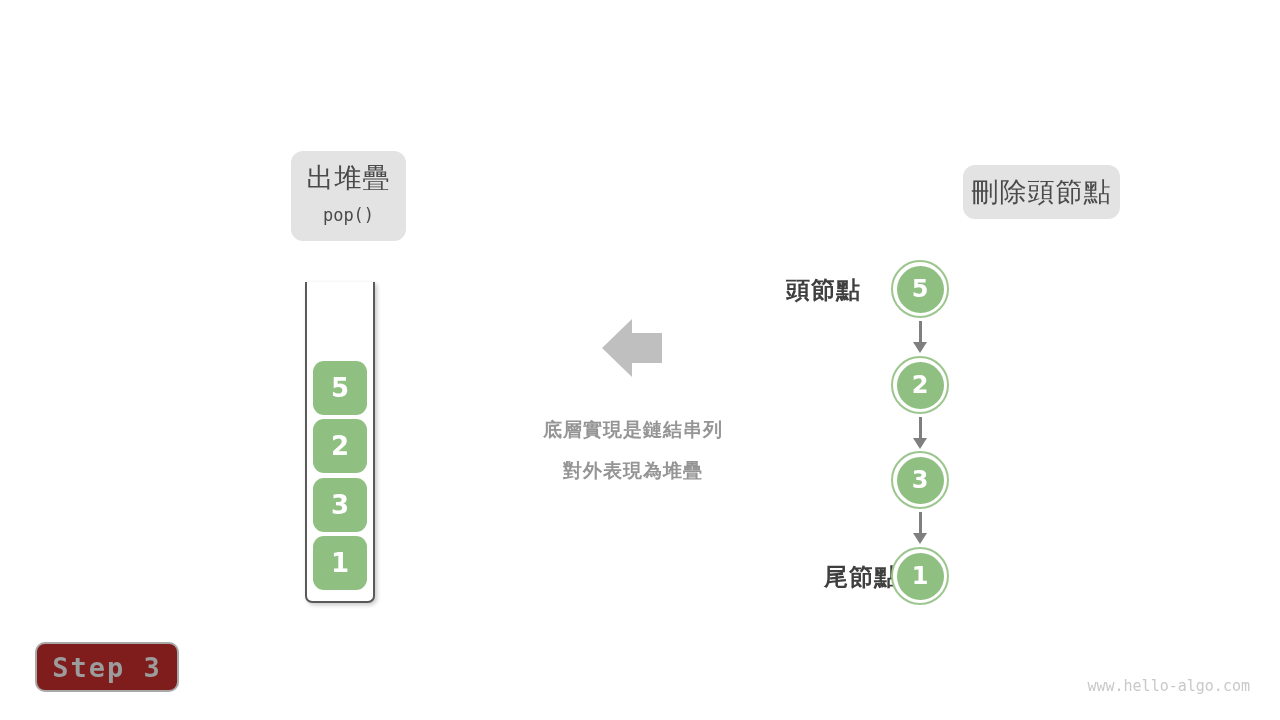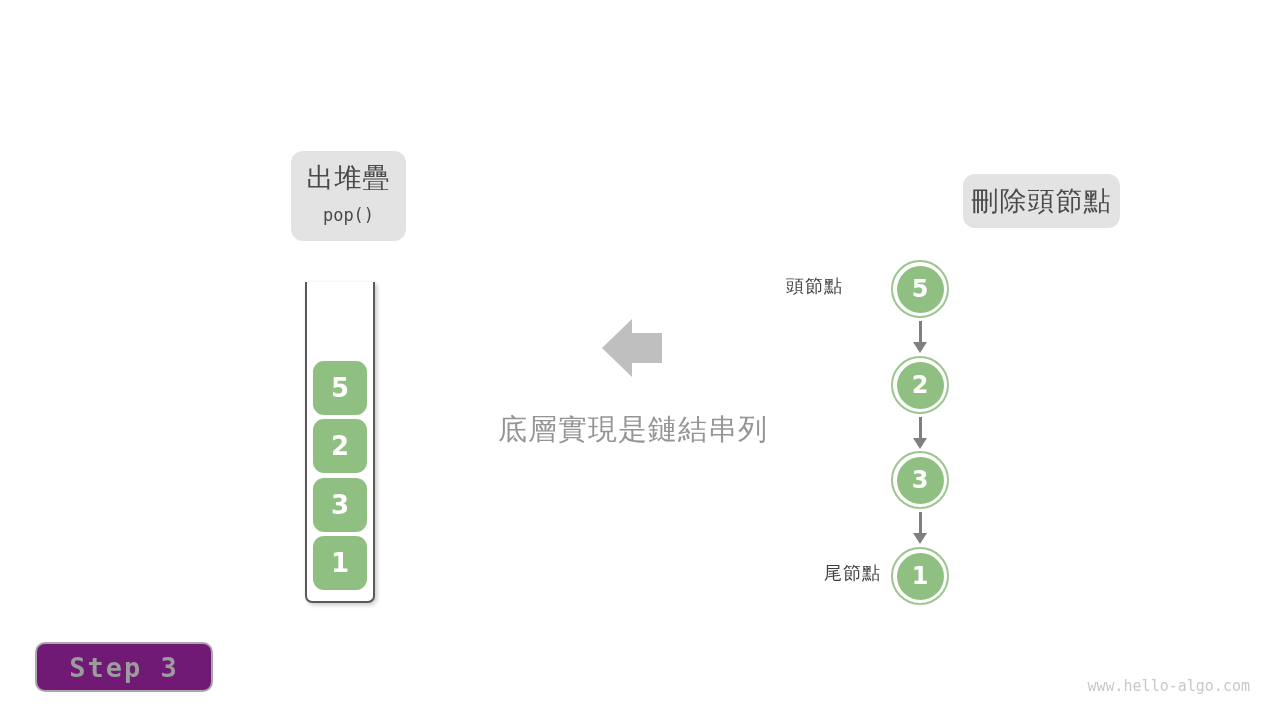--- a/index.html
+++ b/index.html
@@ -80,21 +80,21 @@
   .big-arrow .shaft{
     width:30px;height:30px;
     background:var(--big-arrow);
   }
 
   
   .caption{
     left:443px;top:409px;width:380px;
     text-align:center;
     color:var(--caption-text);
-    font-size:29px;font-weight:normal;
+    font-size:19px;font-weight:bold;
     line-height:41px;
     letter-spacing:1px;
   }
 
   
   .node{
     width:58px;height:58px;
     border-radius:50%;
     border:2.5px solid var(--green-ring);
     background:#fff;
@@ -124,35 +124,35 @@
     border-left:7px solid transparent;
     border-right:7px solid transparent;
     border-top:11px solid var(--link-arrow);
   }
   .la-1{top:321px;}
   .la-2{top:417px;}
   .la-3{top:512px;}
 
   .side-label{
     color:var(--side-label-text);
-    font-size:18px;font-weight:normal;
+    font-size:24px;font-weight:bold;
     letter-spacing:1px;
   }
   .head-label{left:786px;top:274px;}
   .tail-label{left:824px;top:561px;}
 
-  .delete-label{left:963px;top:174px;width:157px;height:54px;}
+  .delete-label{left:963px;top:165px;width:157px;height:54px;}
   .pop-label{left:291px;top:151px;width:115px;height:90px;}
 
   
   .step-badge{
-    left:35px;top:642px;width:178px;height:50px;
+    left:35px;top:642px;width:144px;height:50px;
     border:2px solid var(--step-border);
     border-radius:10px;
-    background:#701a75;
+    background:#7f1d1d;
     color:var(--step-text);
     font-family:"DejaVu Sans Mono", monospace;
     font-size:27px;font-weight:bold;
     letter-spacing:2px;
     display:flex;align-items:center;justify-content:center;
   }
 
   .watermark{
     left:1080px;top:677px;width:170px;
     color:var(--watermark-text);
@@ -176,20 +176,21 @@
   <div class="stack-item">1</div>
 </div>
 
 <div class="abs big-arrow">
   <div class="tri"></div>
   <div class="shaft"></div>
 </div>
 
 <div class="abs caption">
   <div>底層實現是鏈結串列</div>
+  <div>對外表現為堆疊</div>
 </div>
 
 <div class="abs bubble delete-label">
   <div class="cjk">刪除頭節點</div>
 </div>
 
 <div class="abs side-label head-label">頭節點</div>
 <div class="abs side-label tail-label">尾節點</div>
 
 <div class="abs node node-1">

